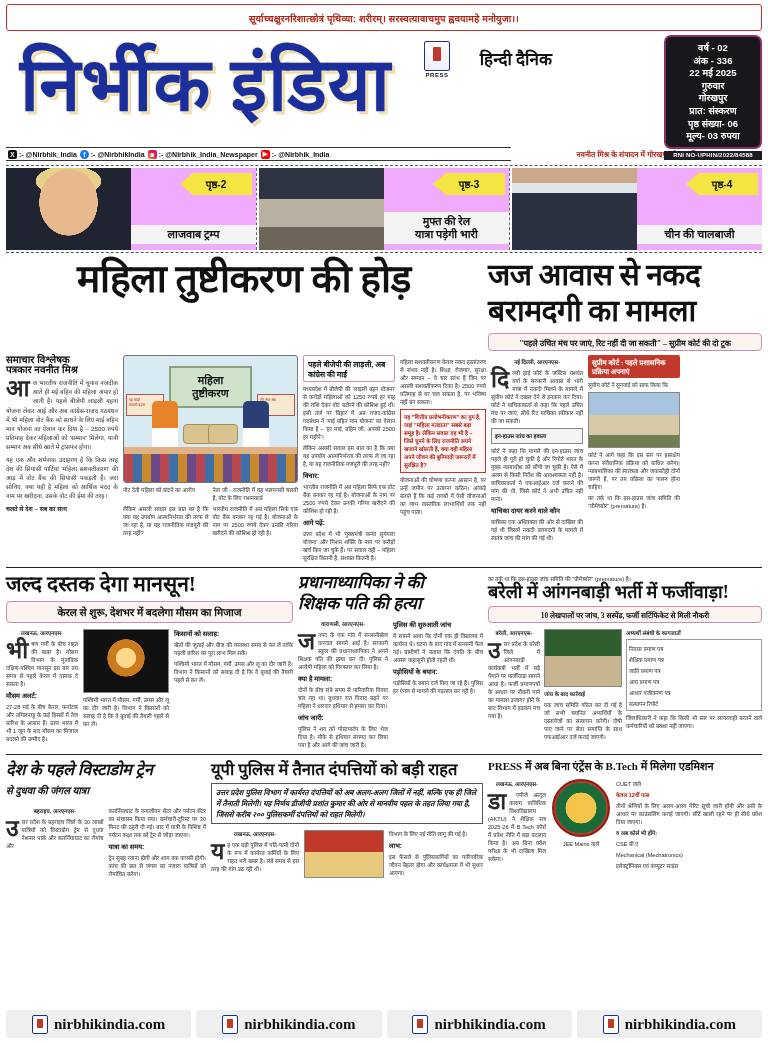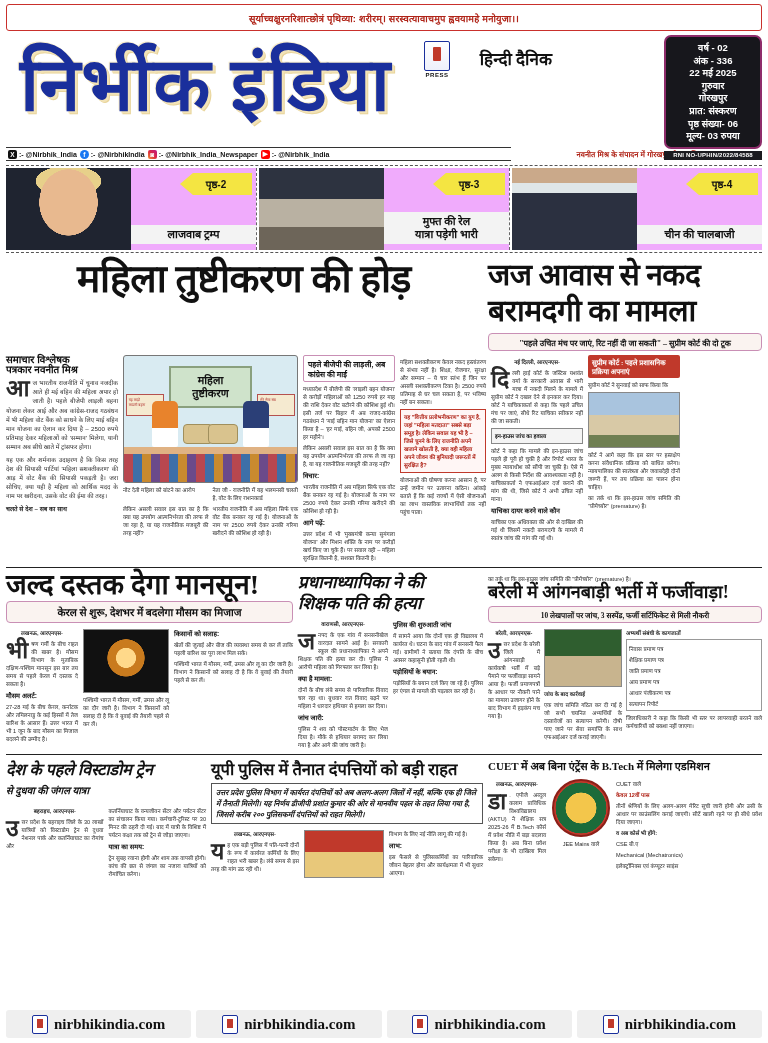--- a/index.html
+++ b/index.html
@@ -190,21 +190,21 @@
   .photo-box { height: 56px; border: 1px solid #888; margin: 3px 0; }
   .ph-court { background: linear-gradient(180deg,#a9c4de 0 40%, #d8c9a6 40% 78%, #6f7f52 78% 100%); }
   .ph-mic { background: linear-gradient(180deg,#2f5e2f 0 46%, #c8b48e 46% 100%); }
   .ph-lamp { background: radial-gradient(circle at 50% 45%, #ffd98a 0 18%, #c97b1e 19% 34%, #111 35% 100%); }
   .ph-badge { background: linear-gradient(180deg,#c0392b 0 45%, #e8c87a 45% 100%); }
 
   
   .sec-hr { border-top: 1.5px solid #222; margin: 5px 0 3px; }
   h2.sec-hl {
     font-family: "Liberation Serif", serif; font-weight: bold;
-    font-size: 28px; line-height: 25px; white-space: nowrap;
+    font-size: 21px; line-height: 25px; white-space: nowrap;
   }
   h2.sec-hl.italic { font-style: italic; }
   h2.sec-hl.sm { font-size: 17px; line-height: 21px; }
   h3.mini-hl { font-family: "Liberation Serif", serif; font-weight: bold; font-size: 12px; line-height: 15px; }
   .italic-note {
     font-style: italic; font-weight: bold; font-size: 7.4px; line-height: 11px;
     border: 1px solid #555; padding: 3px 4px; margin-top: 3px;
   }
 
   
@@ -522,21 +522,21 @@
         </div>
         <div style="flex:1">
           <div class="body-txt dense">विभाग के लिए नई नीति लागू की गई है।</div>
           <div class="subhead-sm">लाभ:</div>
           <div class="body-txt dense">इस फैसले से पुलिसकर्मियों का पारिवारिक जीवन बेहतर होगा और कार्यक्षमता में भी सुधार आएगा।</div>
         </div>
       </div>
     </div>
 
     <div class="col" style="flex:1">
-      <h3 class="mini-hl" style="font-size:11px">CUET में अब बिना एंट्रेंस के B.Tech में मिलेगा एडमिशन</h3>
+      <h3 class="mini-hl" style="font-size:11px">PRESS में अब बिना एंट्रेंस के B.Tech में मिलेगा एडमिशन</h3>
       <div style="display:flex;gap:4px;margin-top:3px">
         <div style="flex:0 0 58px">
           <div class="body-txt dense" style="font-weight:bold;text-align:center">लखनऊ, आरएनएस-</div>
           <div class="body-txt dense">
             <span class="dropcap">डा</span>
             <span>. एपीजे अब्दुल कलाम प्राविधिक विश्वविद्यालय (AKTU) ने शैक्षिक सत्र 2025-26 में B.Tech कोर्स में प्रवेश नीति में बड़ा बदलाव किया है। अब बिना प्रवेश परीक्षा के भी दाखिला मिल सकेगा।</span>
           </div>
         </div>
         <div style="flex:0 0 62px">
           <div class="aktu-seal"></div>

